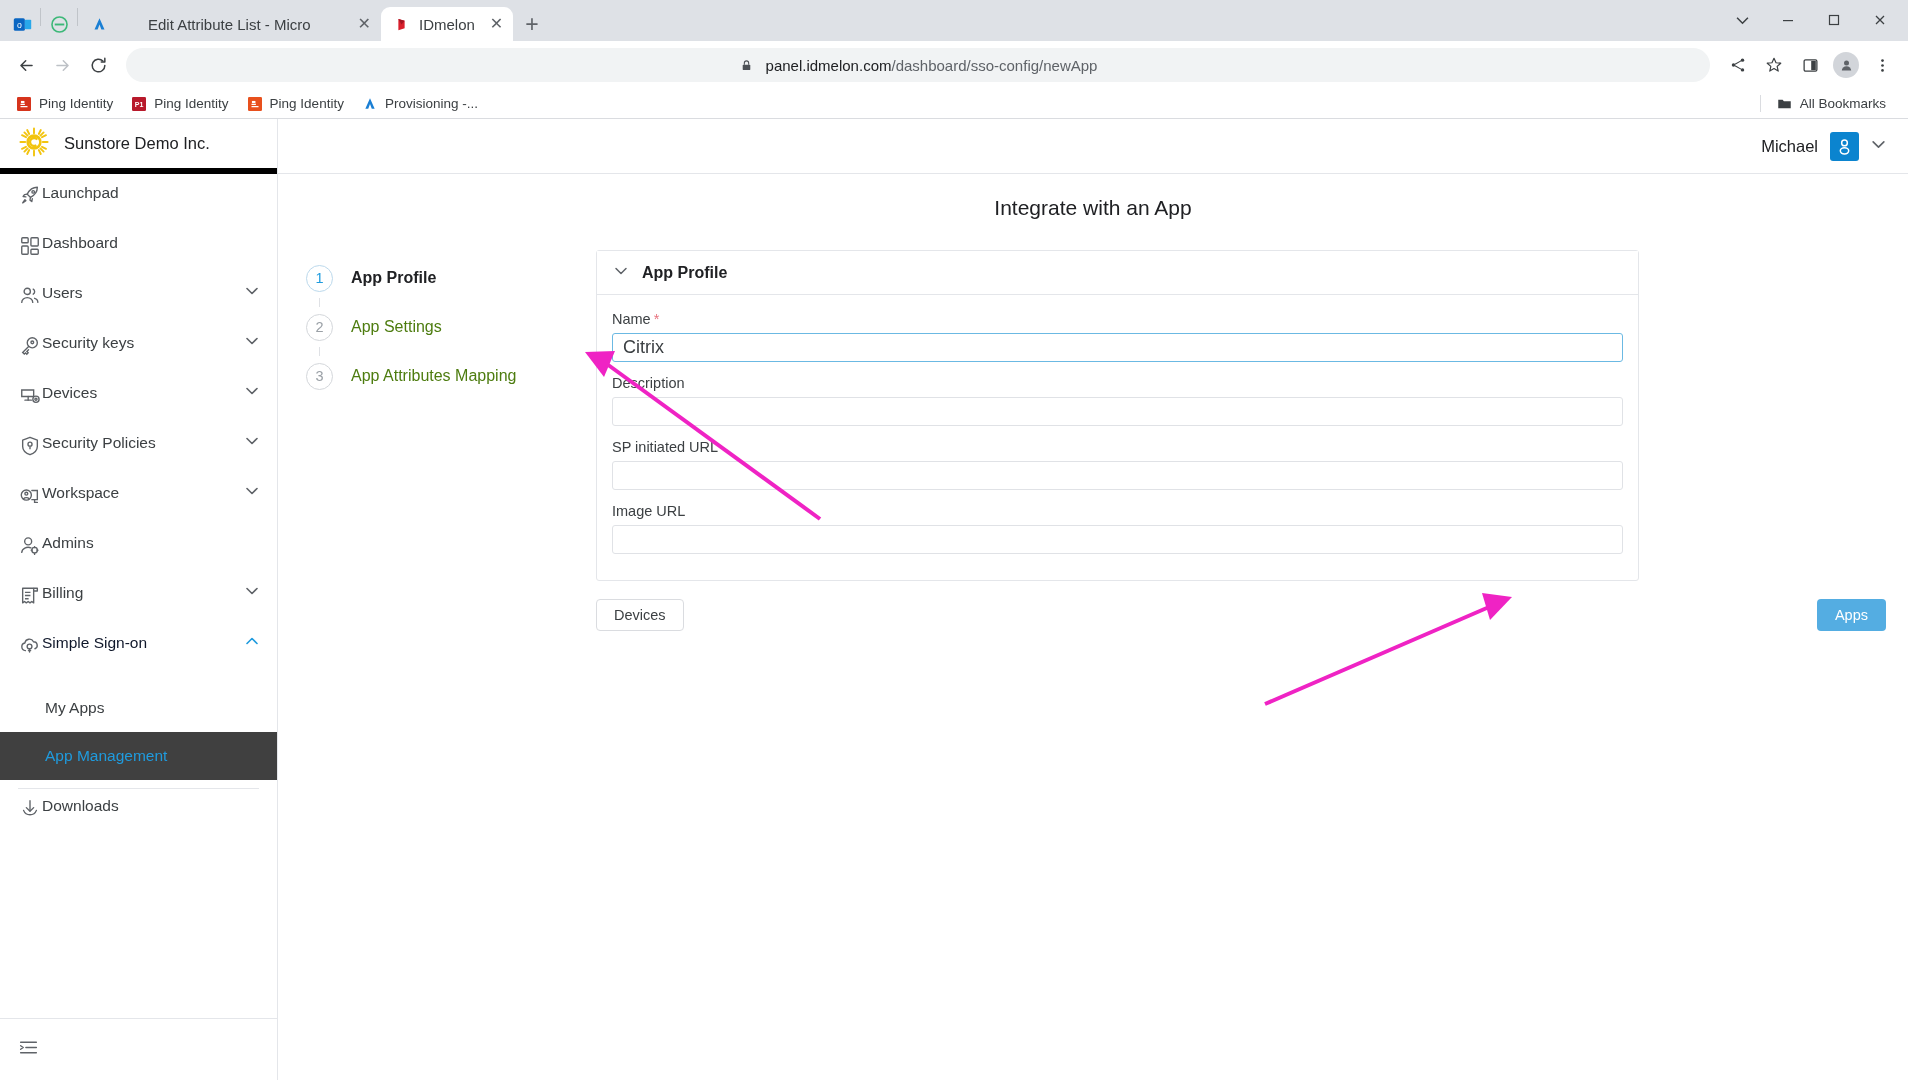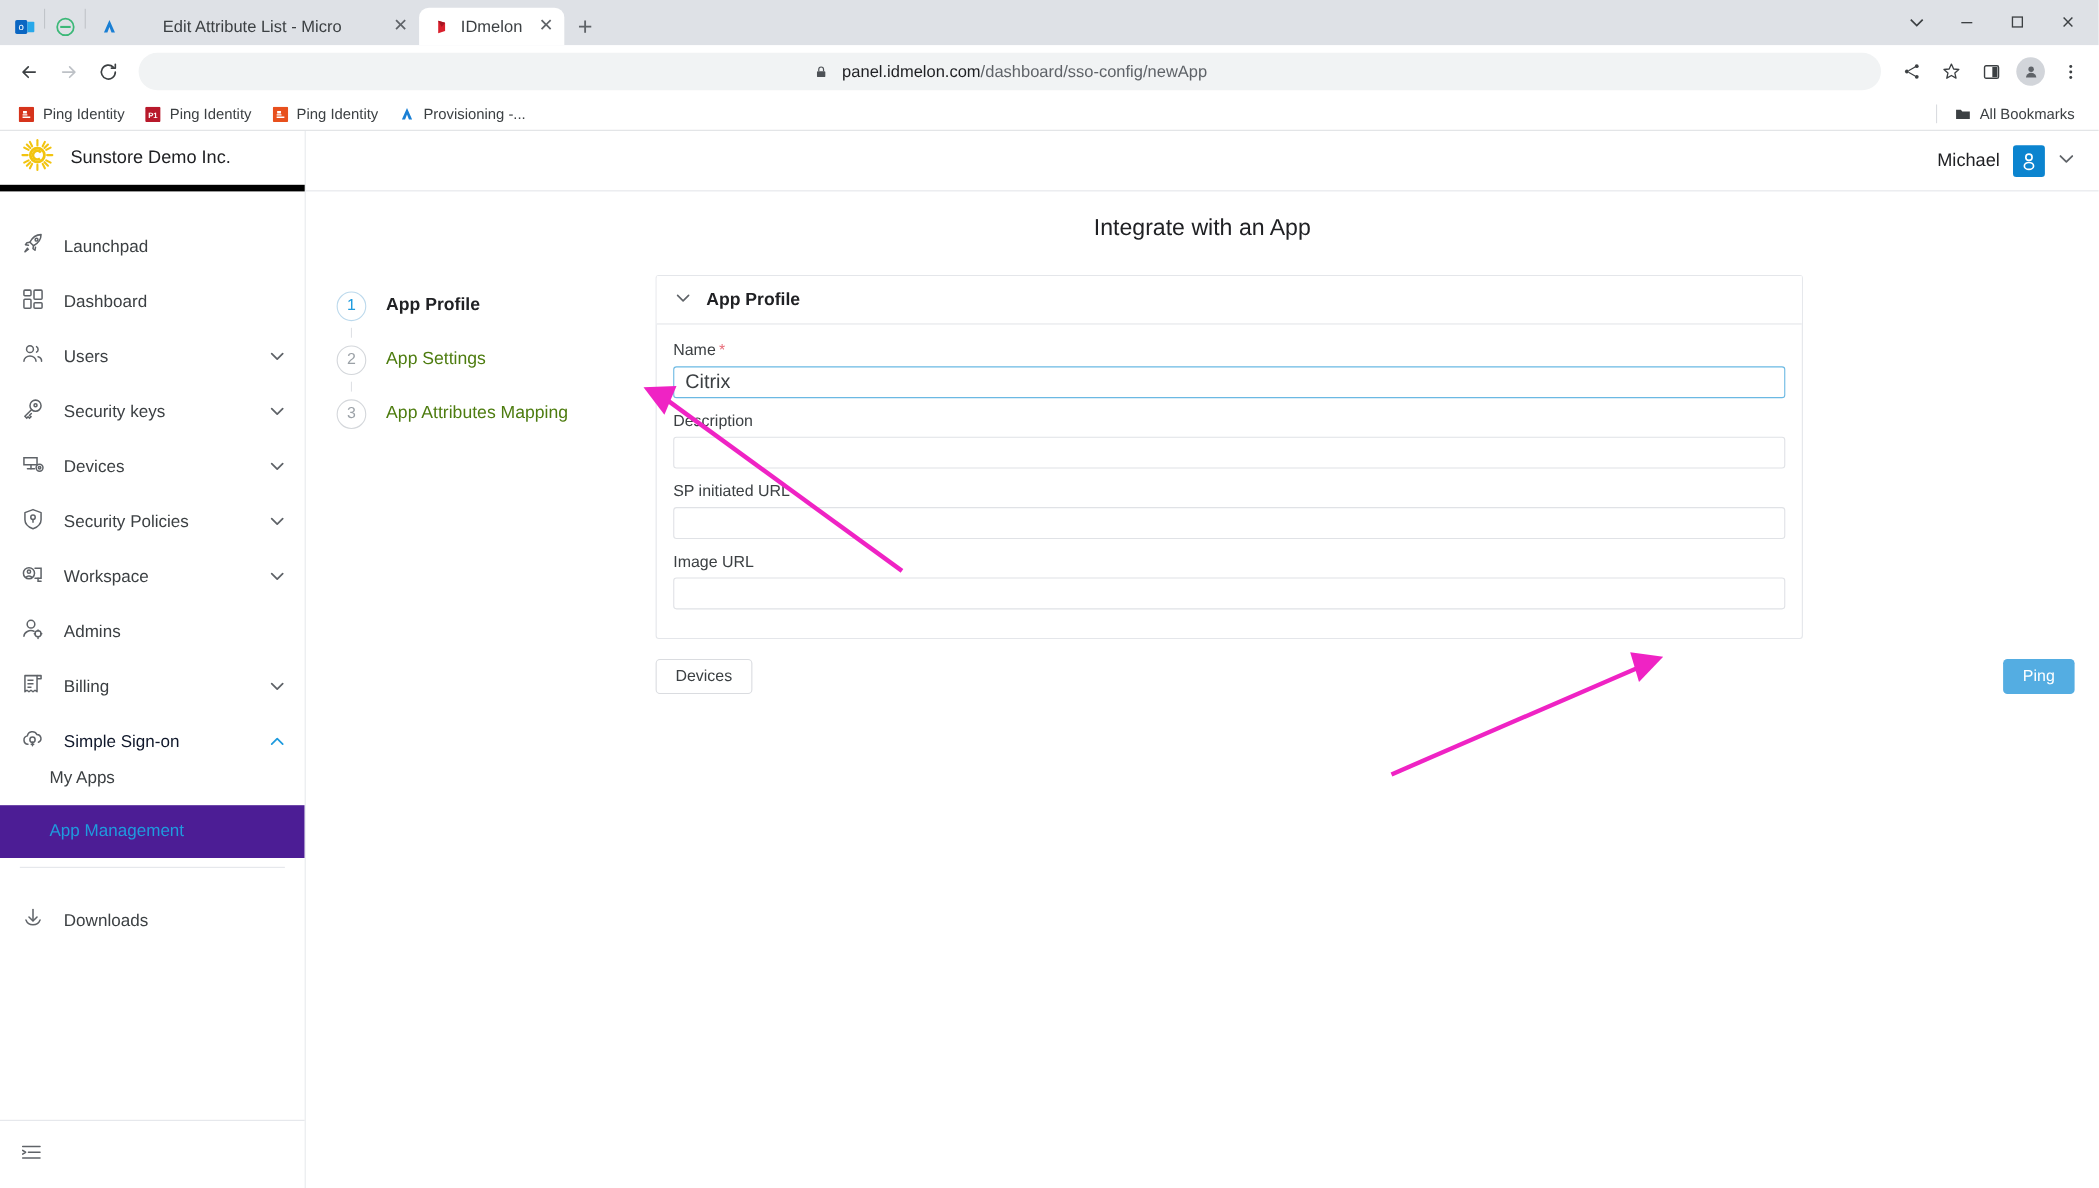--- a/index.html
+++ b/index.html
@@ -73,32 +73,32 @@
     width: 278px; flex: none; background: #ffffff;
     border-right: 1px solid #e4e6ea; display: flex; flex-direction: column;
   }
   .brand {
     height: 55px; display: flex; align-items: center; gap: 14px; padding: 0 18px;
     border-bottom: 6px solid #000000;
   }
   .brand-name { font-size: 16.5px; color: #202124; }
   .nav { padding-top: 10px; flex: 1; overflow: hidden; }
   .nav-item {
-    height: 50px; display: flex; align-items: flex-end; gap: 16px;
+    height: 50px; display: flex; align-items: flex-start; 
     padding: 0 18px; font-size: 15.5px; color: #3c4043;
   }
   .nav-item .ni-ico { width: 24px; height: 24px; flex: none; display:flex; align-items:center; justify-content:center; color:#5f6368; }
   .nav-item .ni-label { flex: 1; }
   .nav-item .ni-chev { color: #5f6368; font-size: 12px; }
   .nav-item.active .ni-label, .nav-item.active .ni-chev { color: #0f172a; }
   .nav-sub {
     height: 48px; display: flex; align-items: center; padding-left: 45px;
     font-size: 15.5px; color: #3c4043;
   }
-  .nav-sub.selected { background: #4c1d95; color: #1f9bde; }
+  .nav-sub.selected { background: #404040; color: #1f9bde; }
   .nav-divider { height: 1px; background: #e4e6ea; margin: 8px 18px; }
   .sidebar-foot { height: 62px; display: flex; align-items: center; padding: 0 18px; border-top: 1px solid #e4e6ea; color: #5f6368; }
 
   .content { flex: 1; display: flex; flex-direction: column; min-width: 0; background: #fff; }
   .topbar {
     height: 55px; border-bottom: 1px solid #e4e6ea; display: flex;
     align-items: center; justify-content: flex-end; padding: 0 22px; gap: 12px;
   }
   .user-name { font-size: 16.5px; color: #202124; }
   .avatar {
@@ -639,21 +639,21 @@
                 <label class="field-label">Image URL</label>
                 <input class="input" type="text" value="" style="">
               </div>
             </div>
           </div>
         </div>
 
         <div class="actions">
           <div class="actions-inner">
             <button class="btn-cancel">Devices</button>
-            <button class="btn-next">Ping</button>
+            <button class="btn-next">Apps</button>
           </div>
         </div>
 
         <svg class="anno" style="left:-278px; top:-110px;" viewBox="0 0 1908 1080">
           <g>
             <line x1="820" y1="455" x2="600" y2="295" stroke="#ef23c4" stroke-width="4"></line>
             <polygon points="585,288 615,287 604,313" fill="#ef23c4"></polygon>
           </g>
           <g>
             <line x1="1265" y1="640" x2="1496" y2="540" stroke="#ef23c4" stroke-width="4"></line>

